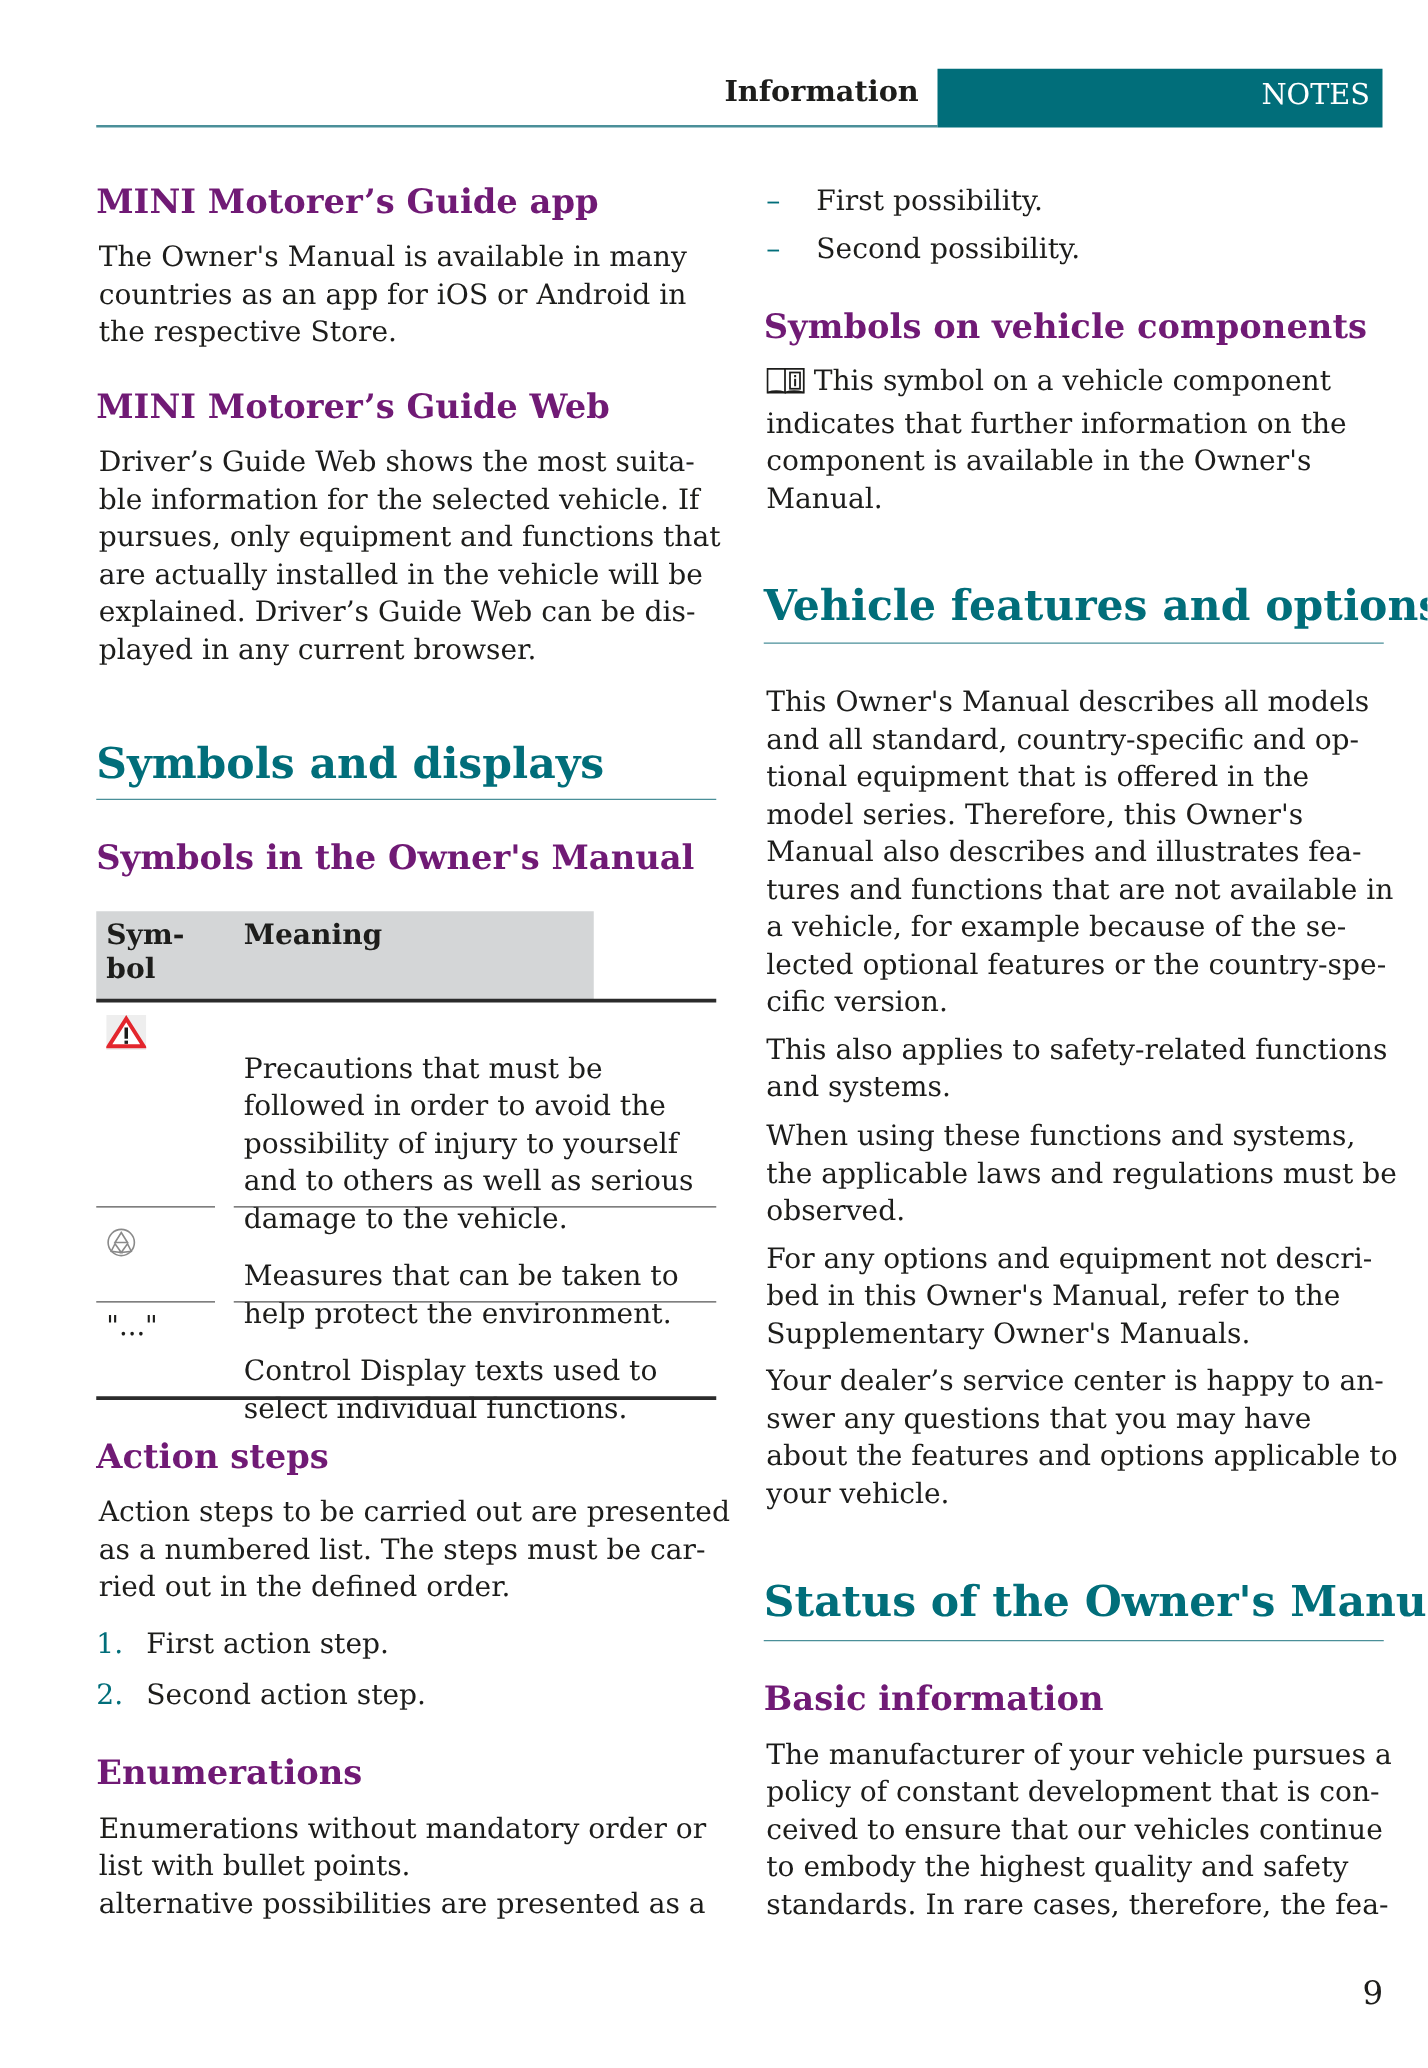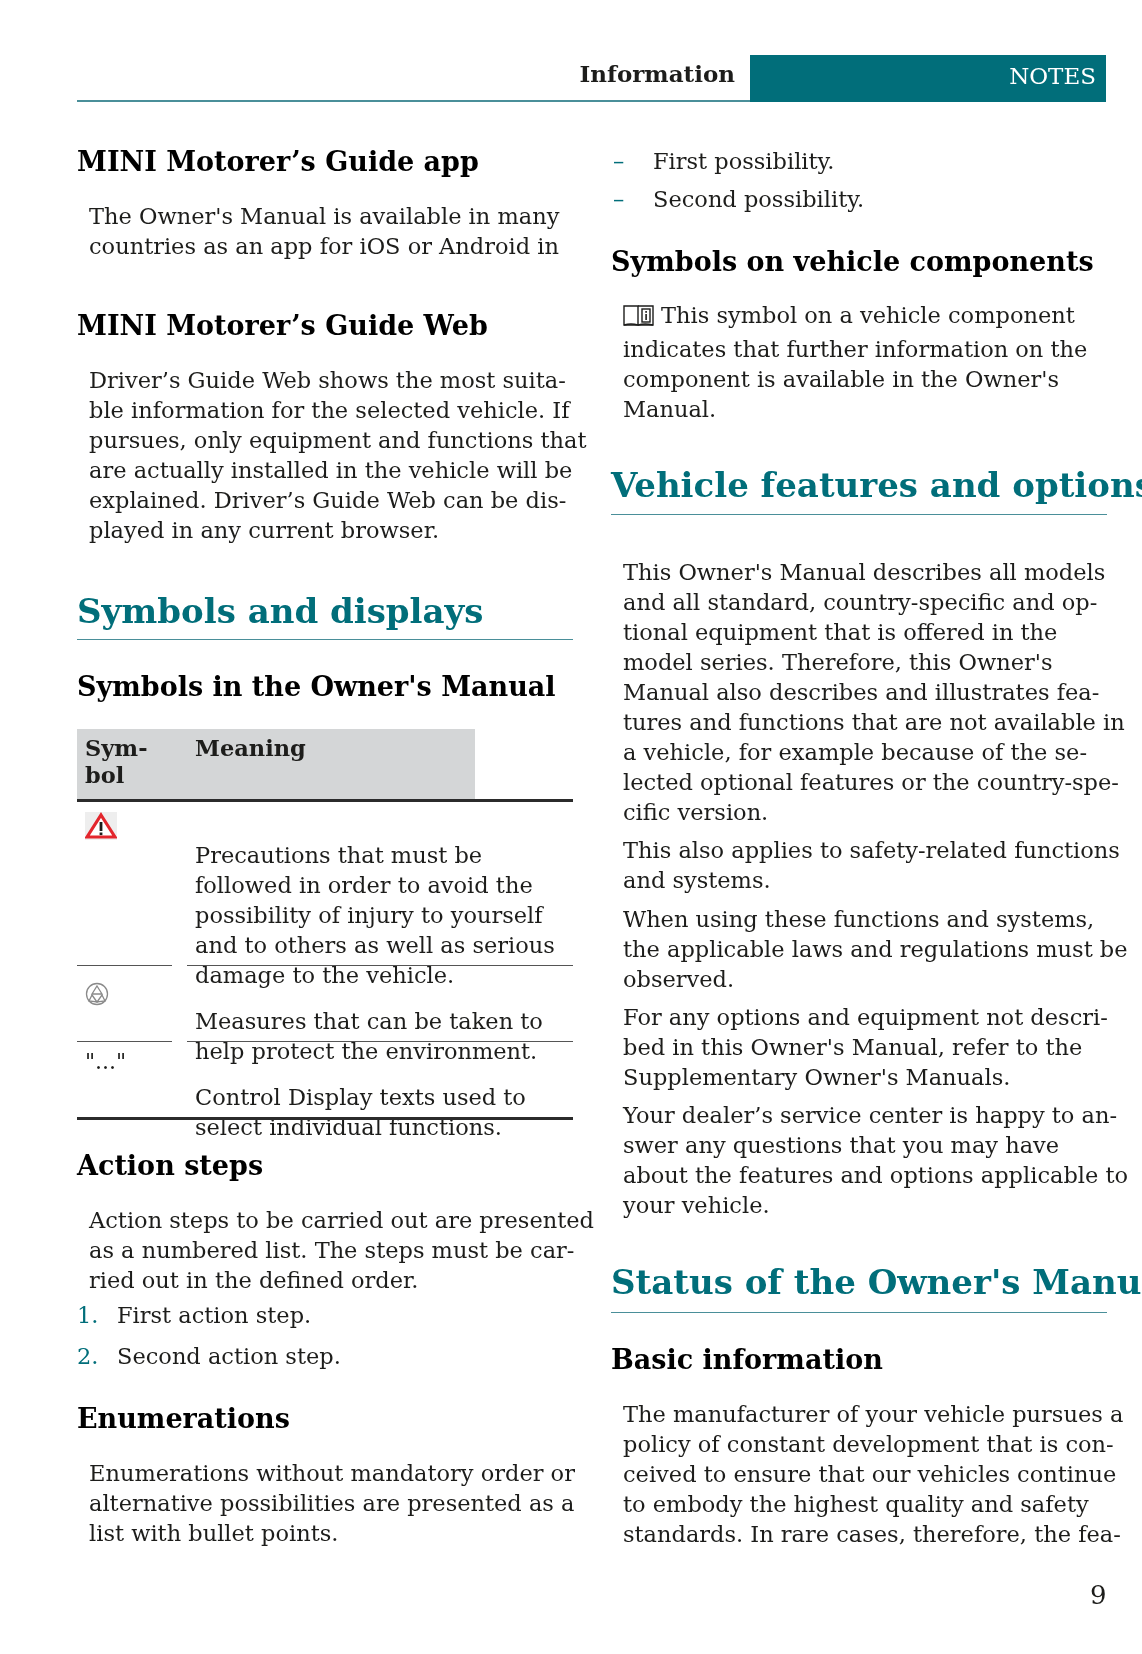--- a/index.html
+++ b/index.html
@@ -7,24 +7,24 @@
          font-family: "DejaVu Serif", "Liberation Serif", serif; color: #1d1d1b; }
   .hdr-rule { position: absolute; left: 77px; top: 100px; width: 673px; height: 2px; background: #4a8f99; }
   .hdr-section { position: absolute; left: 560px; top: 60px; width: 175px; text-align: right;
                  font-size: 23px; font-weight: bold; color: #1d1d1b; letter-spacing: 0; }
   .hdr-band { position: absolute; left: 750px; top: 55px; width: 356px; height: 47px; background: #016e7a;
               color: #ffffff; font-size: 23px; text-align: right; box-sizing: border-box; padding: 8px 10px 0 0; }
   .col { position: absolute; top: 0; }
   .col-left { left: 77px; width: 496px; }
   .col-right { left: 611px; width: 496px; }
   .abs { position: absolute; left: 0; }
-  .h-sub { color: #000000; font-weight: bold; font-size: 27px; line-height: 32px; margin: 0; white-space: nowrap; }
+  .h-sub { color: #701a75; font-weight: bold; font-size: 27px; line-height: 32px; margin: 0; white-space: nowrap; }
   .h-main { color: #016e7a; font-weight: bold; font-size: 34px; line-height: 40px; margin: 0; white-space: nowrap; }
   .h-main-rule { height: 1px; background: #4a8f99; }
-  .p { font-size: 22.5px; line-height: 30px; margin: 12px; }
+  .p { font-size: 22.5px; line-height: 30px; margin: 2px; }
   .p .ln { display: block; white-space: nowrap; }
   .tbl { position: absolute; left: 0; width: 496px; }
   .tbl-head { position: absolute; left: 0; top: 0; width: 398px; height: 71px; background: #d4d6d7; }
   .tbl-head-c1 { position: absolute; left: 8px; top: 6px; font-weight: bold; font-size: 22.5px; line-height: 27px; }
   .tbl-head-c2 { position: absolute; left: 118px; top: 6px; font-weight: bold; font-size: 22.5px; line-height: 27px; }
   .rule-thick { position: absolute; left: 0; width: 496px; height: 3px; background: #2b2b2b; }
   .rule-thin-a { position: absolute; left: 0; width: 95px; height: 1px; background: #555; }
   .rule-thin-b { position: absolute; left: 110px; width: 386px; height: 1px; background: #555; }
   .cell-sym { position: absolute; left: 8px; }
   .cell-txt { position: absolute; left: 118px; font-size: 22.5px; line-height: 30px; margin-top: 32px; }
@@ -45,20 +45,21 @@
     <span>NOTES</span>
   </div>
 </div>
 
 <div class="col col-left">
 
   <h3 class="h-sub abs" style="top:146px">MINI Motorer’s Guide app</h3>
   <p class="p abs" style="top:189px">
     <span class="ln">The Owner's Manual is available in many</span>
     <span class="ln">countries as an app for iOS or Android in</span>
+    <span class="ln">the respective Store.</span>
   </p>
 
   <h3 class="h-sub abs" style="top:310px">MINI Motorer’s Guide Web</h3>
   <p class="p abs" style="top:353px">
     <span class="ln">Driver’s Guide Web shows the most suita-</span>
     <span class="ln">ble information for the selected vehicle. If</span>
     <span class="ln">pursues, only equipment and functions that</span>
     <span class="ln">are actually installed in the vehicle will be</span>
     <span class="ln">explained. Driver’s Guide Web can be dis-</span>
     <span class="ln">played in any current browser.</span>
@@ -135,22 +136,22 @@
   <div class="li" style="top:1300px">
     <span class="num">1.</span><span>First action step.</span>
   </div>
   <div class="li" style="top:1341px">
     <span class="num">2.</span><span>Second action step.</span>
   </div>
 
   <h3 class="h-sub abs" style="top:1403px">Enumerations</h3>
   <p class="p abs" style="top:1446px">
     <span class="ln">Enumerations without mandatory order or</span>
+    <span class="ln">list with bullet points.</span>
     <span class="ln">alternative possibilities are presented as a</span>
-    <span class="ln">list with bullet points.</span>
   </p>
 </div>
 
 <div class="col col-right">
 
   <div class="li" style="top:146px">
     <span class="dash">–</span><span>First possibility.</span>
   </div>
   <div class="li" style="top:184px">
     <span class="dash">–</span><span>Second possibility.</span>

